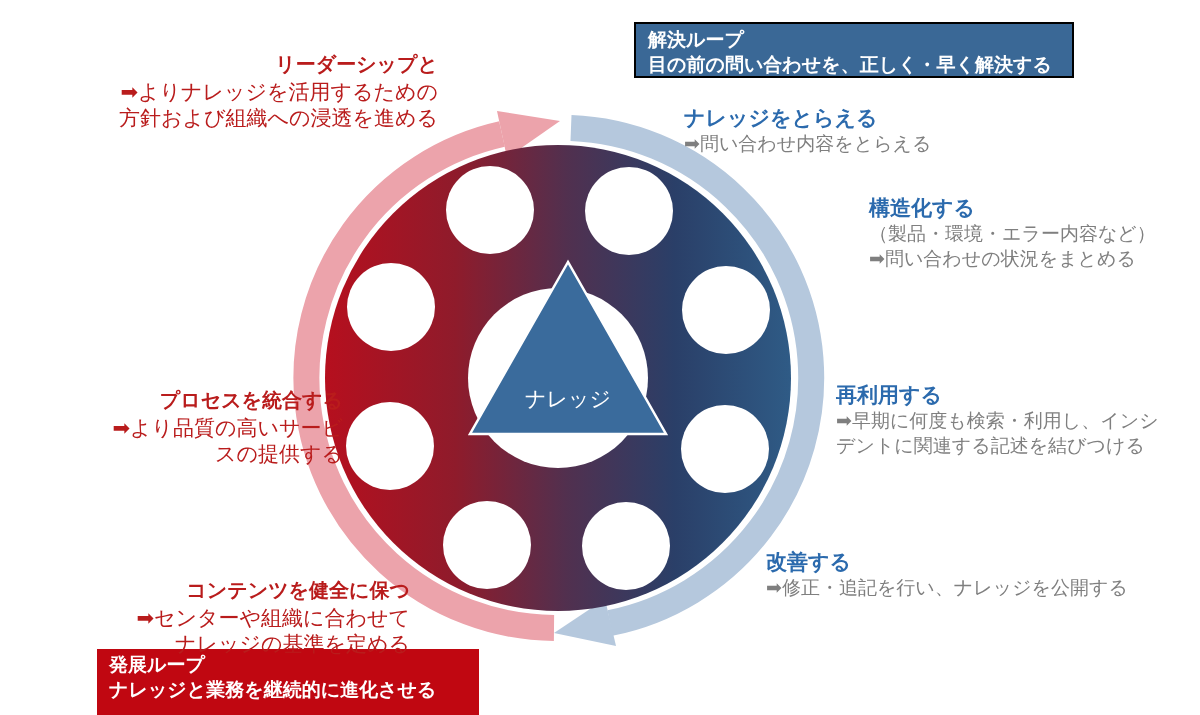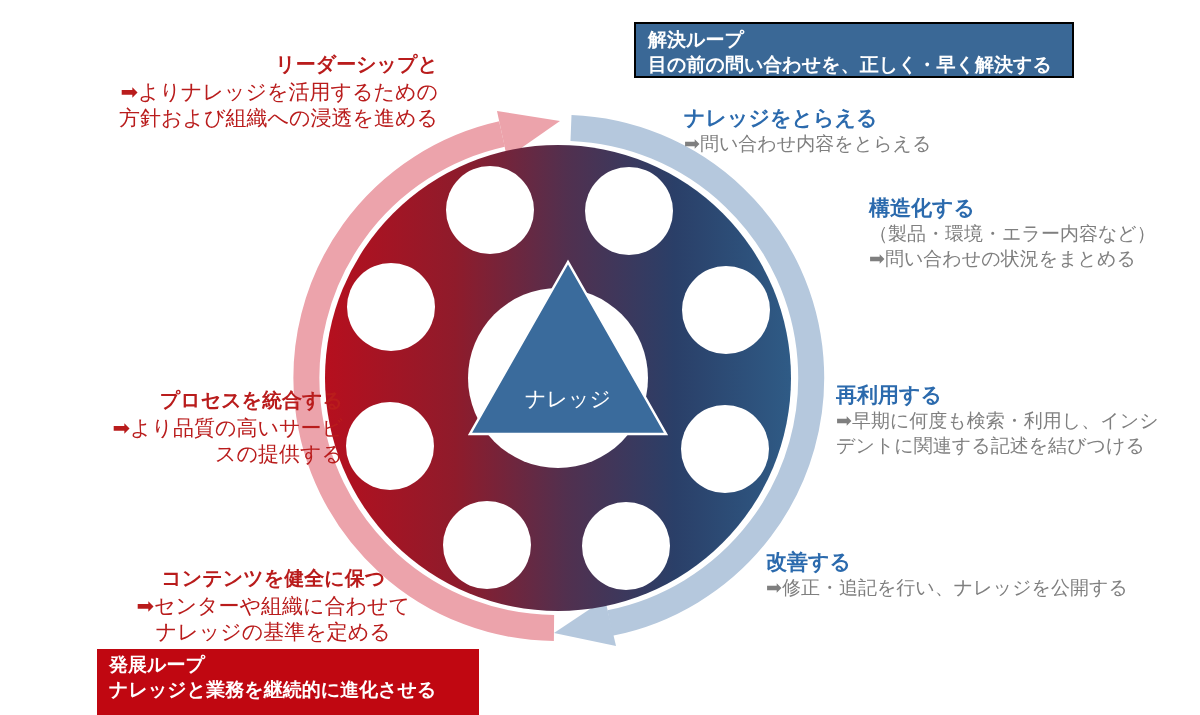--- a/index.html
+++ b/index.html
@@ -24,21 +24,21 @@
   .evolve-step .step-title{color:#b91c1c;font-size:20px;line-height:29px;}
   .evolve-step .step-desc{color:#b91c1c;font-size:21px;line-height:26px;}
 
   .pos-s1{left:684px;top:88px;margin-top:16px;}
   .pos-s2{left:824px;top:194px;margin-left:45px;}
   .pos-s3{left:836px;top:381px;}
   .pos-s4{left:766px;top:548px;}
   .pos-e1{right:762px;top:50px;}
   .pos-e2{right:842px;top:198px;}
   .pos-e3{right:857px;top:386px;}
-  .pos-e4{right:790px;top:564px;text-align:center;}
+  .pos-e4{right:790px;top:576px;}
 </style>
 </head>
 <body>
 
 <div class="stage">
 
   <svg class="diagram-svg" width="1200" height="715" viewBox="0 0 1200 715">
     <defs>
       <linearGradient id="ringGrad" gradientUnits="userSpaceOnUse" x1="325" y1="378" x2="791" y2="378">
         <stop offset="0" stop-color="#B60F1E"></stop>

